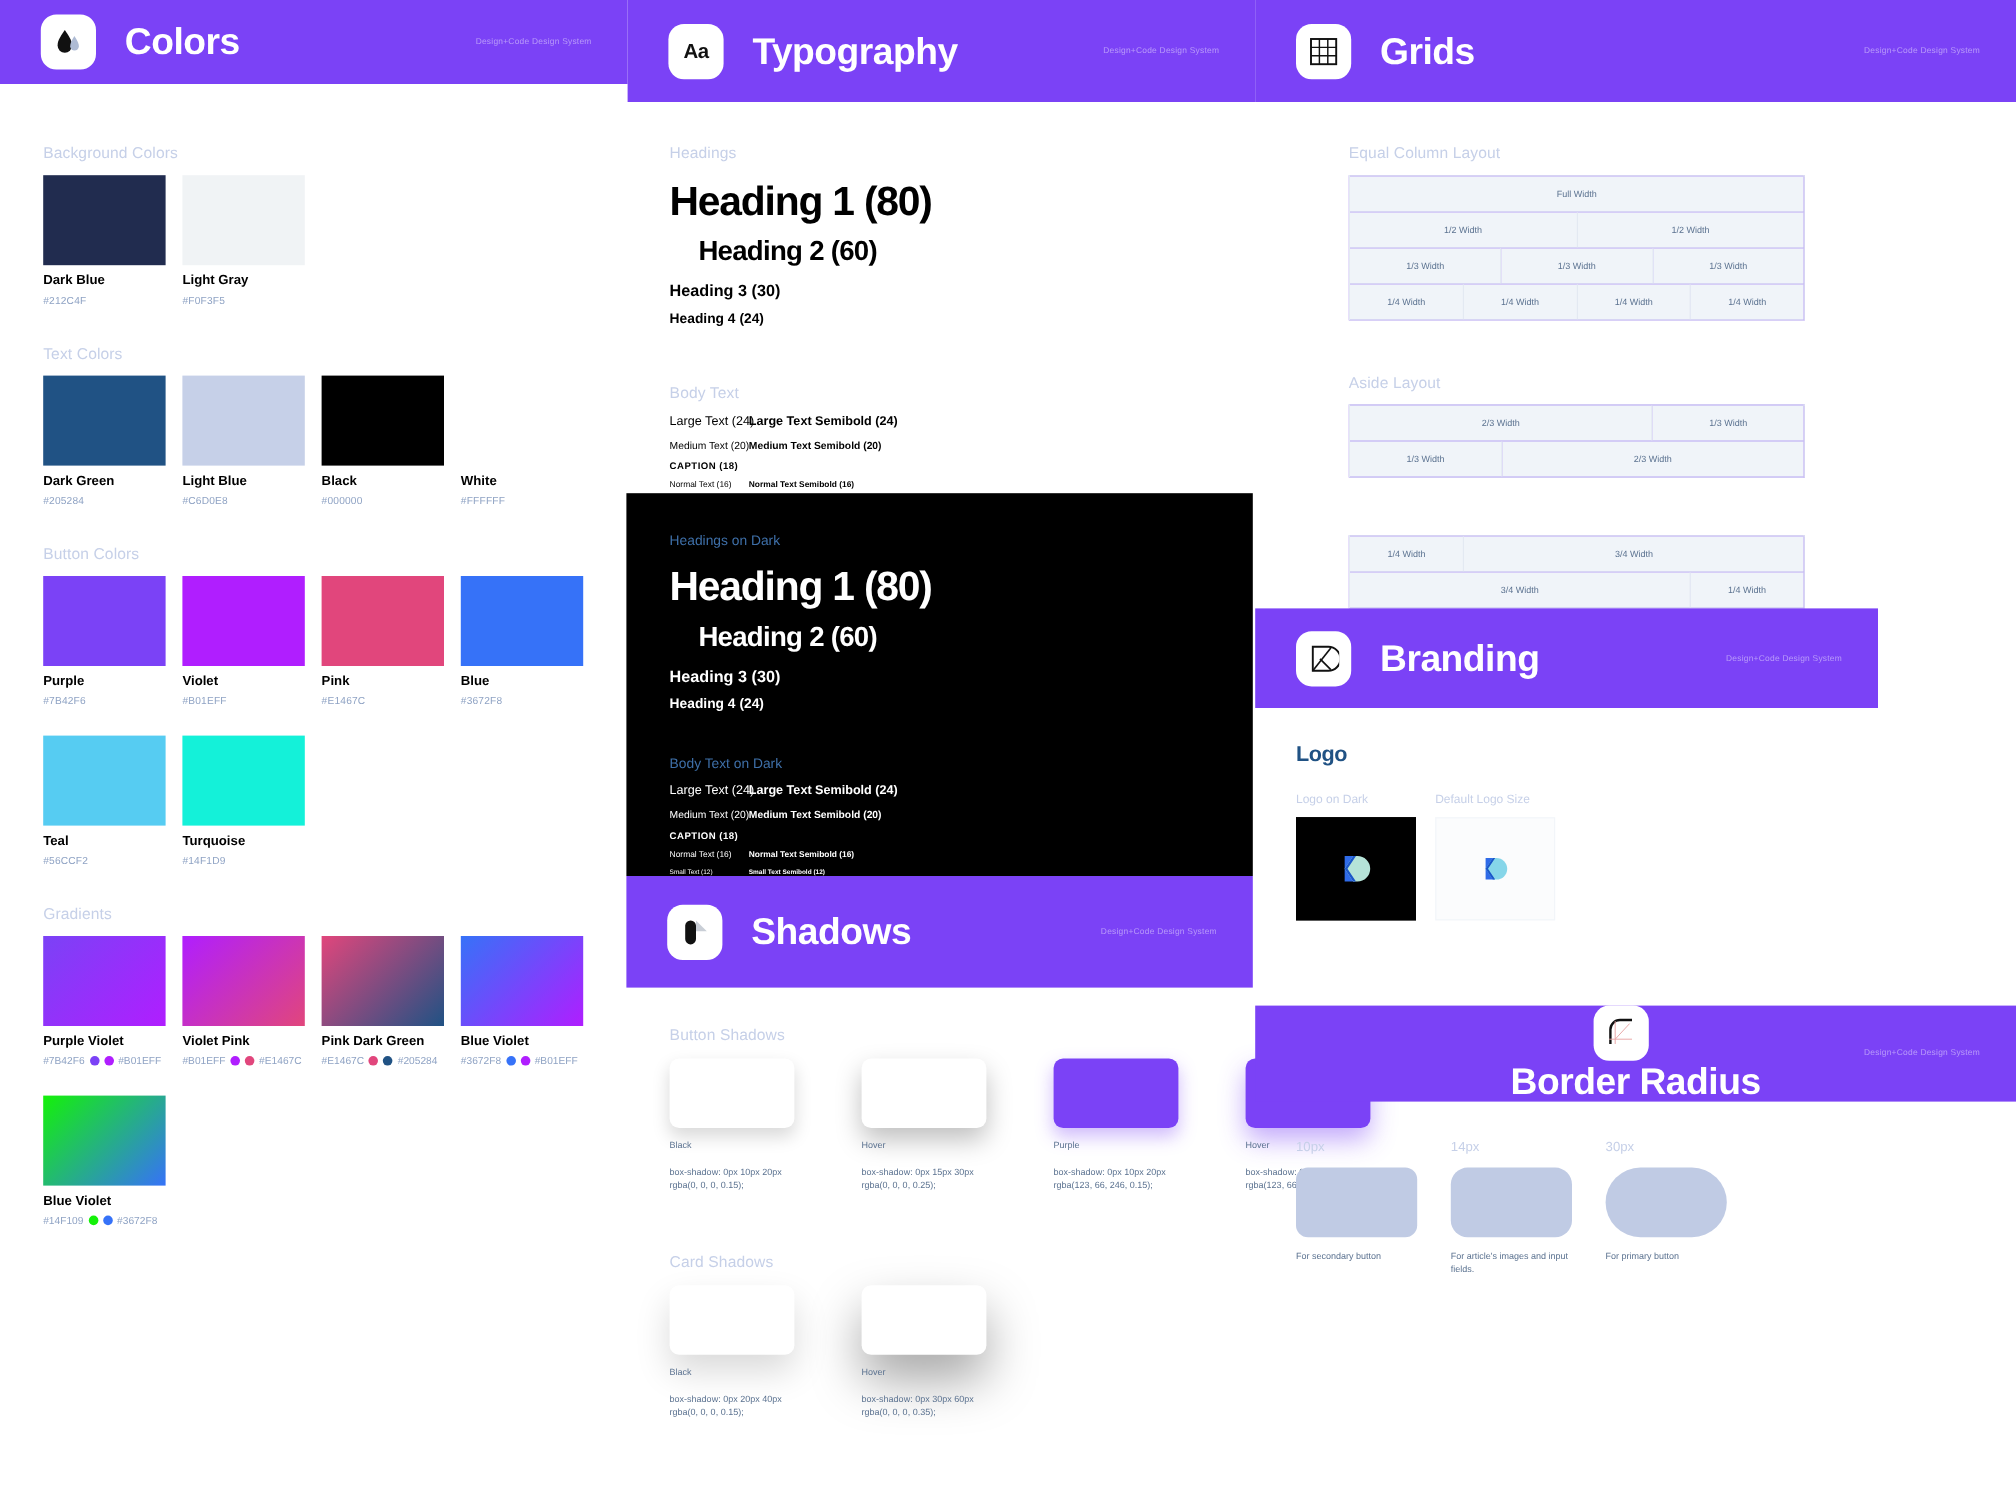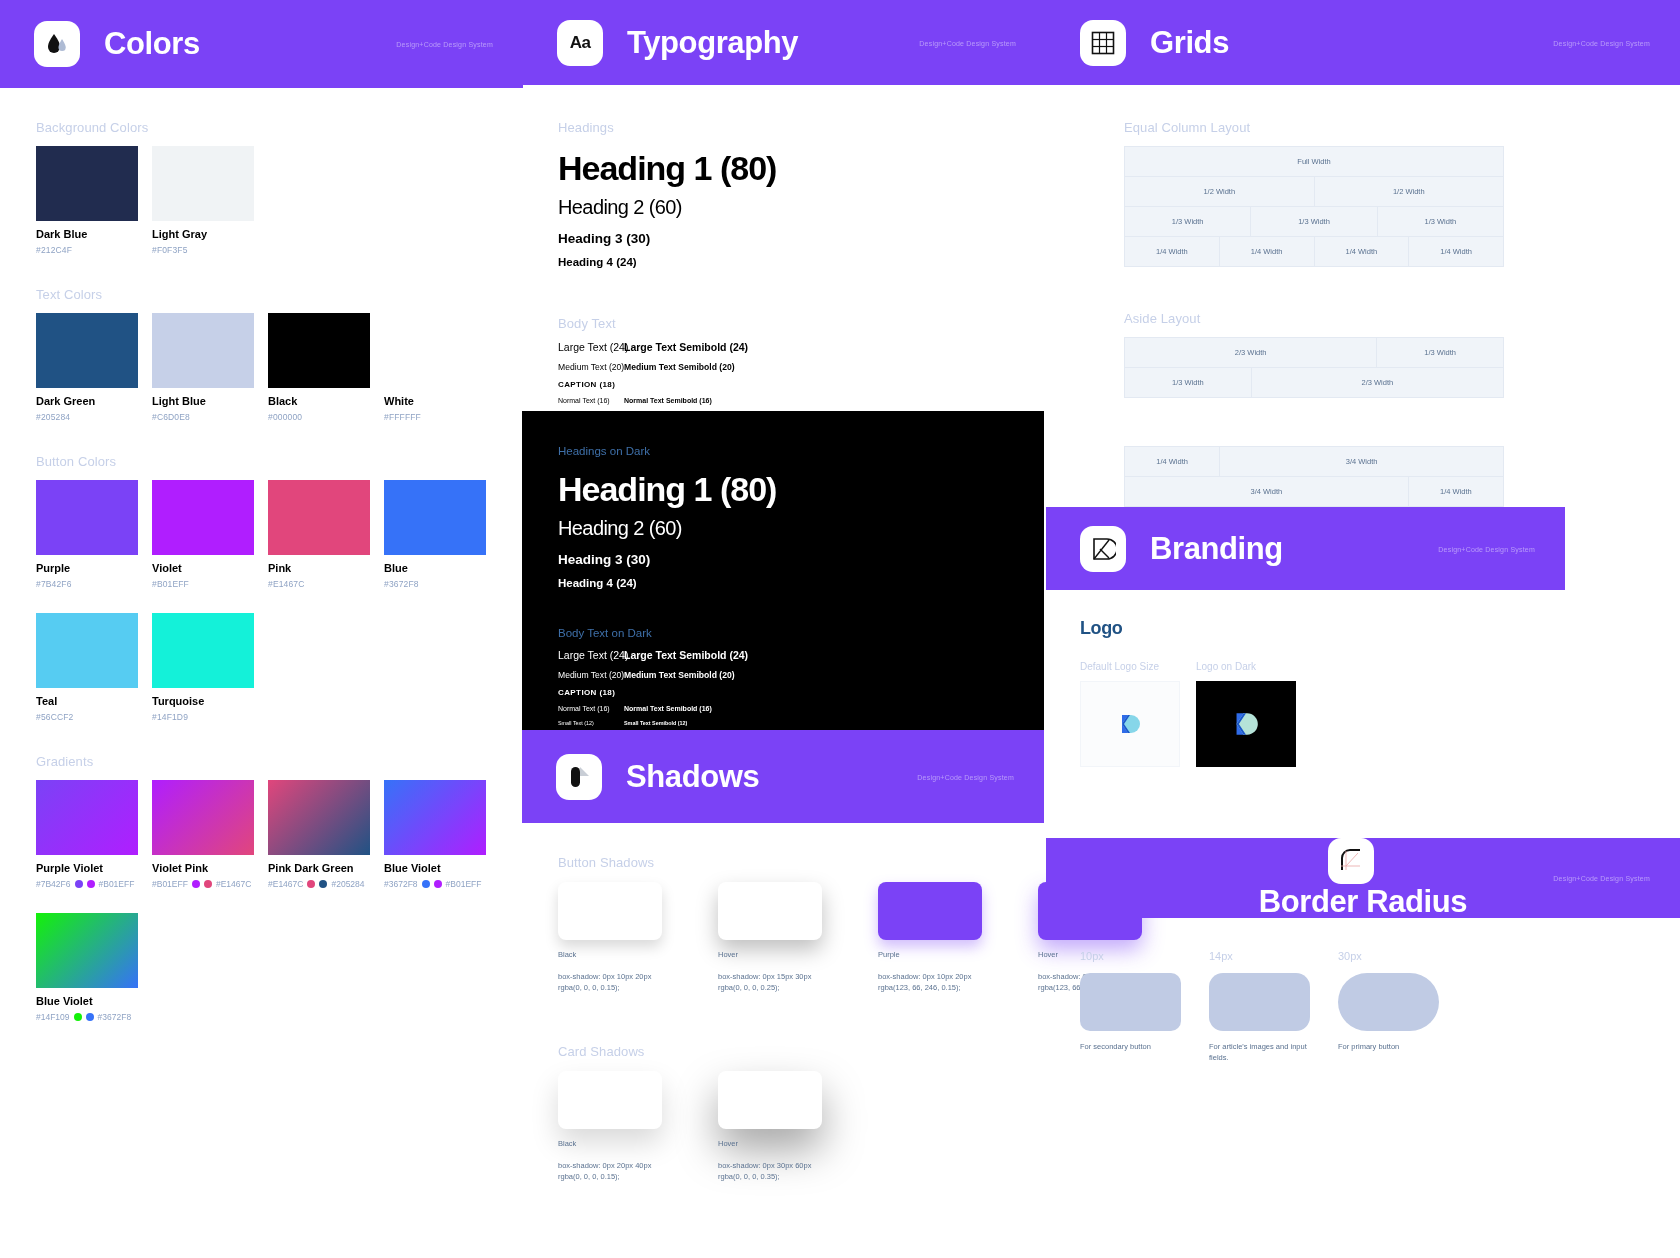--- a/index.html
+++ b/index.html
@@ -78,21 +78,21 @@
   .dot { width: 8px; height: 8px; border-radius: 50%; display:inline-block; flex:0 0 auto;}
 
   
   #colors-body { position: absolute; left: 36px; top: 120px; width: 470px; }
   .block { margin-bottom: 0; }
   .block .grouplabel { margin-bottom: 11px; }
 
   
   #typo-body { position: absolute; left: 558px; top: 120px; width: 480px; }
   .h1demo { font-size: 34px; font-weight: bold; letter-spacing: -1px; color:#000; line-height:1.15;}
-  .h2demo { font-size: 20px; font-weight: normal; letter-spacing: -0.6px; color:#000; line-height:1.25;}
+  .h2demo { font-size: 23px; font-weight: bold; letter-spacing: -0.6px; color:#000; line-height:1.25;margin-left:24px;}
   .h3demo { font-size: 13.5px; font-weight: bold; color:#000; }
   .h4demo { font-size: 11.5px; font-weight: bold; color:#000; }
   .bodygrid { display: grid; grid-template-columns: 66px 1fr; column-gap: 0; row-gap: 0;}
   .bt { color:#000; white-space: nowrap; }
   .bt.r24 { font-size: 10.5px; }
   .bt.b24 { font-size: 10.5px; font-weight: bold; }
   .bt.r20 { font-size: 8.6px; }
   .bt.b20 { font-size: 8.6px; font-weight: bold; }
   .bt.cap { font-size: 8px; font-weight: bold; letter-spacing: 0.4px;}
   .bt.r16 { font-size: 7px; }
@@ -154,21 +154,21 @@
   .radcell { width: 112px; }
   .radlabel { color:#C6D0E8; font-size: 11px; margin-bottom: 11px; }
   .radbox { width: 101px; height: 58px; background:#C0CBE4; }
   .raddesc { color:#5B7290; font-size: 7.5px; margin-top: 11px; line-height:1.4;}
 </style>
 </head>
 <body>
 
 <div class="page">
 
-  <div class="secbar" style="left:0; top:0; width:523px; height:88px;">
+  <div class="secbar" style="left:0; top:0; width:523px; height:70px;">
     <div class="tile">
       <svg width="28" height="28" viewBox="0 0 28 28">
         <path d="M11 4 C6 11 5 14 5 17 a6 6 0 0 0 12 0 c0 -3 -1 -6 -6 -13z" fill="#111"></path>
         <path d="M19 9 C16 14 15.5 15.8 15.5 17.5 a3.6 3.6 0 0 0 7.2 0 c0 -1.7 -0.6 -3.5 -3.7 -8.5z" fill="#AEBBD4"></path>
       </svg>
     </div>
     <h1>Colors</h1>
     <span class="credit">Design+Code Design System</span>
   </div>
 
@@ -487,35 +487,35 @@
       </svg>
     </div>
     <h1>Branding</h1>
     <span class="credit">Design+Code Design System</span>
   </div>
 
   <div id="branding-body">
     <div class="logohead">Logo</div>
     <div class="logorow">
       <div>
+        <div class="logocaption">Logo on Dark</div>
+        <div class="logobox dark">
+          <svg width="26" height="26" viewBox="0 0 22 22">
+            <path d="M3 2 h7 l-6 9 l6 9 H3 Z" fill="#2F6BE8"></path>
+            <path d="M9 2 h3 a8.5 8.5 0 0 1 0 18 H9 l-6 -9 Z" fill="#BFEFE4" opacity="0.95"></path>
+            <path d="M9 2 h2 l-6 9 l6 9 H9 l-6 -9 Z" fill="#1B56C9"></path>
+          </svg>
+        </div>
+      </div>
+      <div>
         <div class="logocaption">Default Logo Size</div>
         <div class="logobox">
           <svg width="22" height="22" viewBox="0 0 22 22">
             <path d="M3 2 h7 l-6 9 l6 9 H3 Z" fill="#2F6BE8"></path>
             <path d="M9 2 h3 a8.5 8.5 0 0 1 0 18 H9 l-6 -9 Z" fill="#7FD4E8" opacity="0.95"></path>
-            <path d="M9 2 h2 l-6 9 l6 9 H9 l-6 -9 Z" fill="#1B56C9"></path>
-          </svg>
-        </div>
-      </div>
-      <div>
-        <div class="logocaption">Logo on Dark</div>
-        <div class="logobox dark">
-          <svg width="26" height="26" viewBox="0 0 22 22">
-            <path d="M3 2 h7 l-6 9 l6 9 H3 Z" fill="#2F6BE8"></path>
-            <path d="M9 2 h3 a8.5 8.5 0 0 1 0 18 H9 l-6 -9 Z" fill="#BFEFE4" opacity="0.95"></path>
             <path d="M9 2 h2 l-6 9 l6 9 H9 l-6 -9 Z" fill="#1B56C9"></path>
           </svg>
         </div>
       </div>
     </div>
   </div>
 
   <div class="secbar" style="left:1046px; top:838px; width:634px; height:80px;flex-direction:column;">
     <div class="tile">
       <svg width="26" height="26" viewBox="0 0 26 26">

